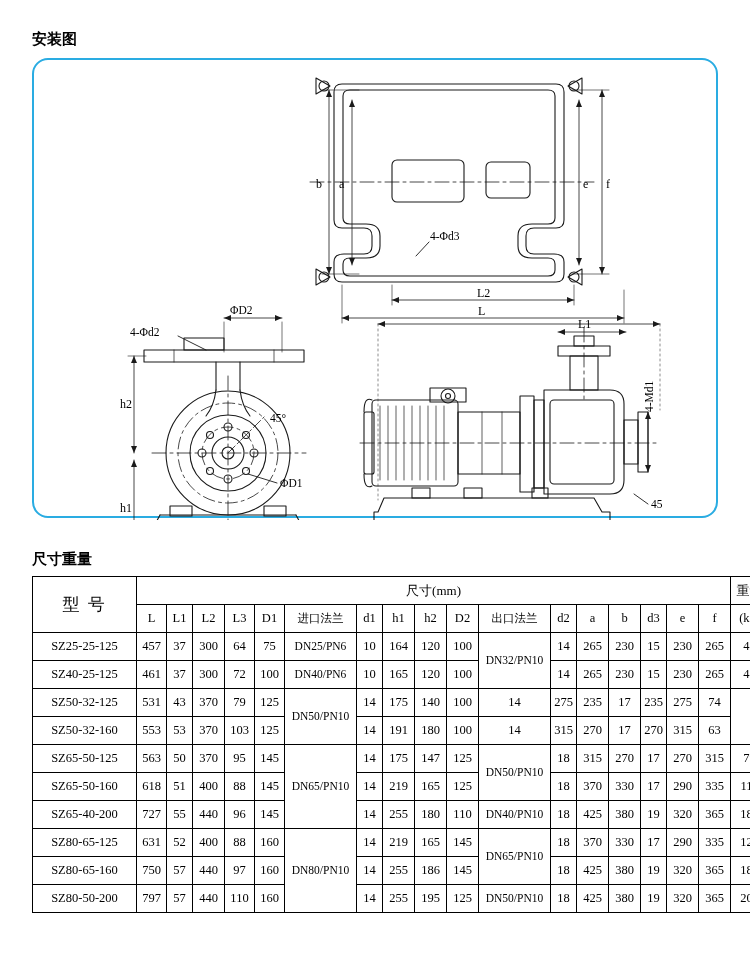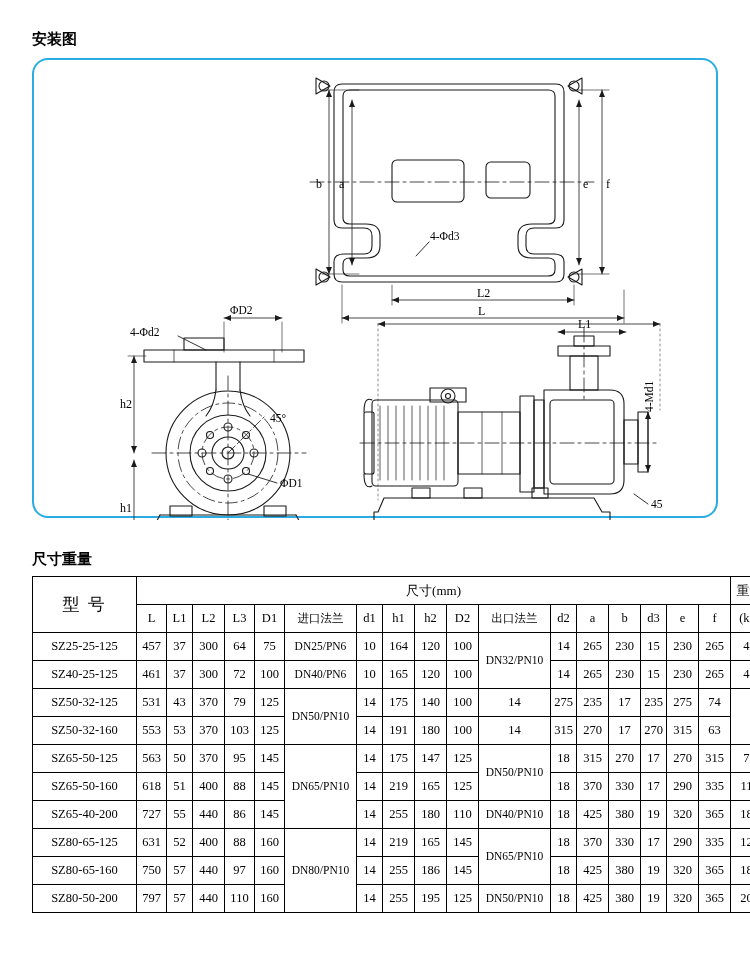--- a/index.html
+++ b/index.html
@@ -503,21 +503,21 @@
           <td>290</td>
           <td>335</td>
           <td>113</td>
         </tr>
 
         <tr>
           <td class="model-cell">SZ65-40-200</td>
           <td>727</td>
           <td>55</td>
           <td>440</td>
-          <td>86</td>
+          <td>96</td>
           <td>145</td>
           <td>14</td>
           <td>255</td>
           <td>180</td>
           <td>110</td>
           <td class="small nowrap">DN40/PN10</td>
           <td>18</td>
           <td>425</td>
           <td>380</td>
           <td>19</td>

